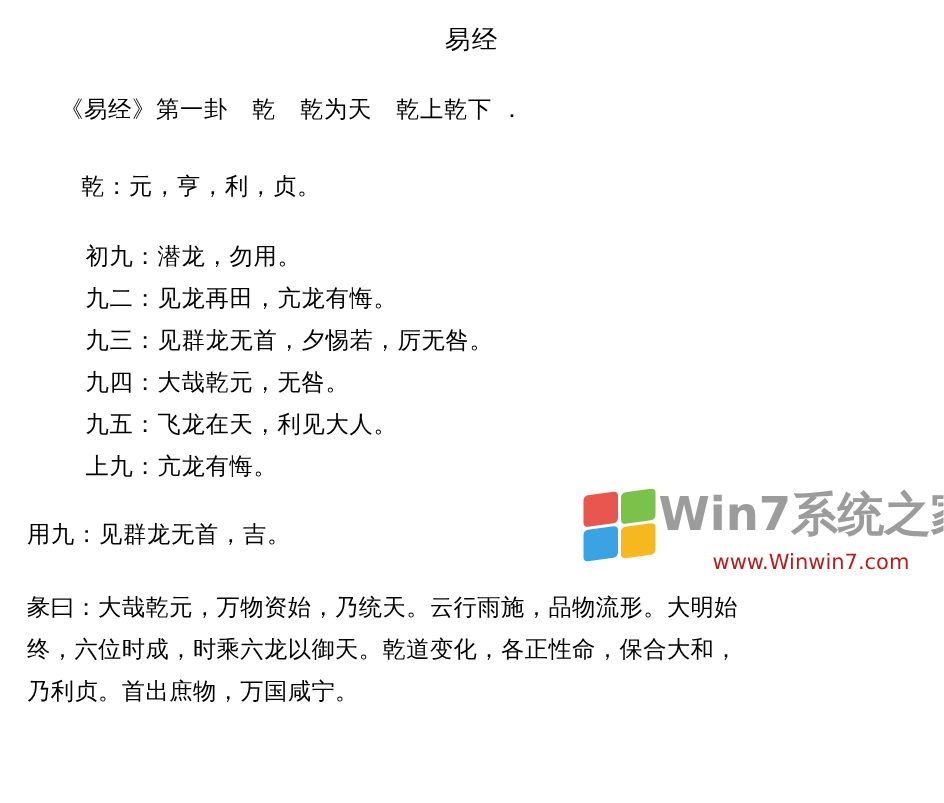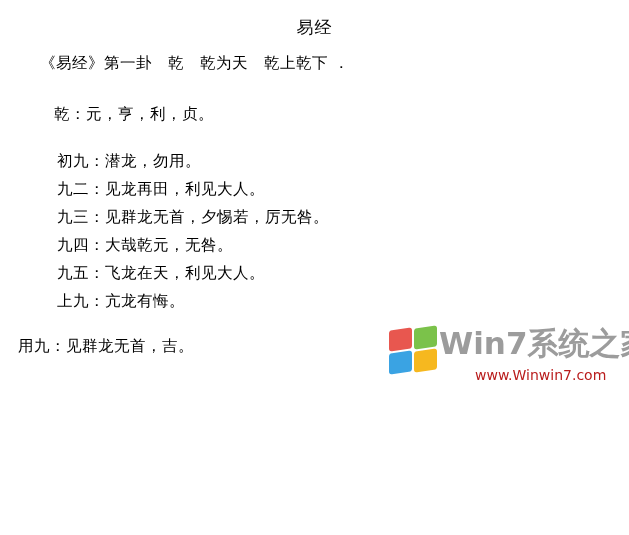--- a/index.html
+++ b/index.html
@@ -25,21 +25,21 @@
     font-size: 17px;
     line-height: 1;
     padding-top: 19px;
     letter-spacing: 1px;
   }
   .line {
     white-space: pre-wrap;
   }
   
   .intro {
-    margin-top: 17px;
+    margin-top: 27px;
     padding-left: 40px;
     font-size: 15.5px;
     letter-spacing: 0.5px;
   }
   .gua-line {
     margin-top: 30px;
     padding-left: 54px;
     font-size: 15.5px;
     letter-spacing: 0.5px;
     font-family: Liberation Serif, serif;
@@ -128,29 +128,34 @@
 <div class="page">
 
   <div class="doc-title">易经</div>
 
   <div class="intro">《易经》第一卦　乾　乾为天　乾上乾下  ．</div>
 
   <div class="gua-line">乾：元，亨，利，贞。</div>
 
   <div class="yao-block">
     <div class="line">初九：潜龙，勿用。</div>
-    <div class="line">九二：见龙再田，利见大人。</div>
+    <div class="line">九二：见龙再田，亢龙有悔。</div>
     <div class="line">九三：见群龙无首，夕惕若，厉无咎。</div>
     <div class="line">九四：大哉乾元，无咎。</div>
     <div class="line">九五：飞龙在天，利见大人。</div>
     <div class="line">上九：亢龙有悔。</div>
   </div>
 
   <div class="yong-line">用九：见群龙无首，吉。</div>
 
+  <div class="tuan-block">
+    <div class="line">彖曰：大哉乾元，万物资始，乃统天。云行雨施，品物流形。大明始</div>
+    <div class="line">终，六位时成，时乘六龙以御天。乾道变化，各正性命，保合大和，</div>
+    <div class="line">乃利贞。首出庶物，万国咸宁。</div>
+  </div>
 
   <div class="watermark">
     <div class="wm-flag">
       <div class="pane p1"></div>
       <div class="pane p2"></div>
       <div class="pane p3"></div>
       <div class="pane p4"></div>
     </div>
     <div class="wm-text"><span>Win</span><span class="num">7</span><span>系统之家</span></div>
     <div class="wm-url">www.Winwin7.com</div>

